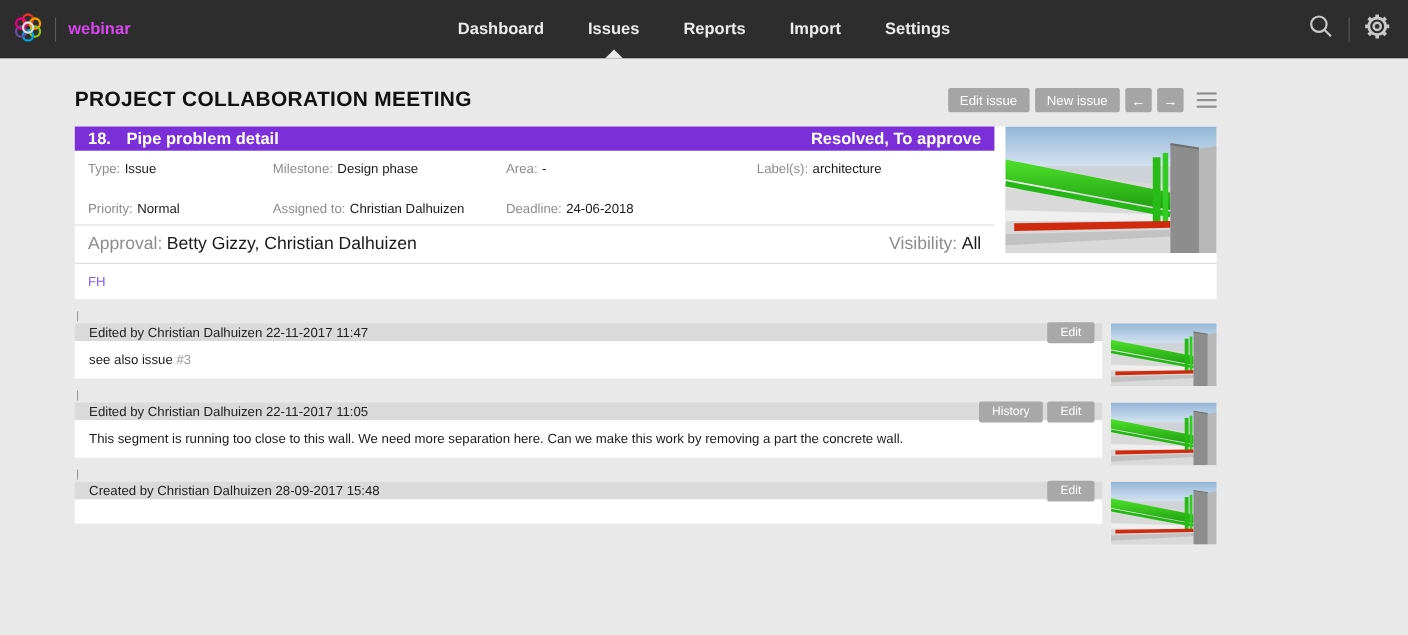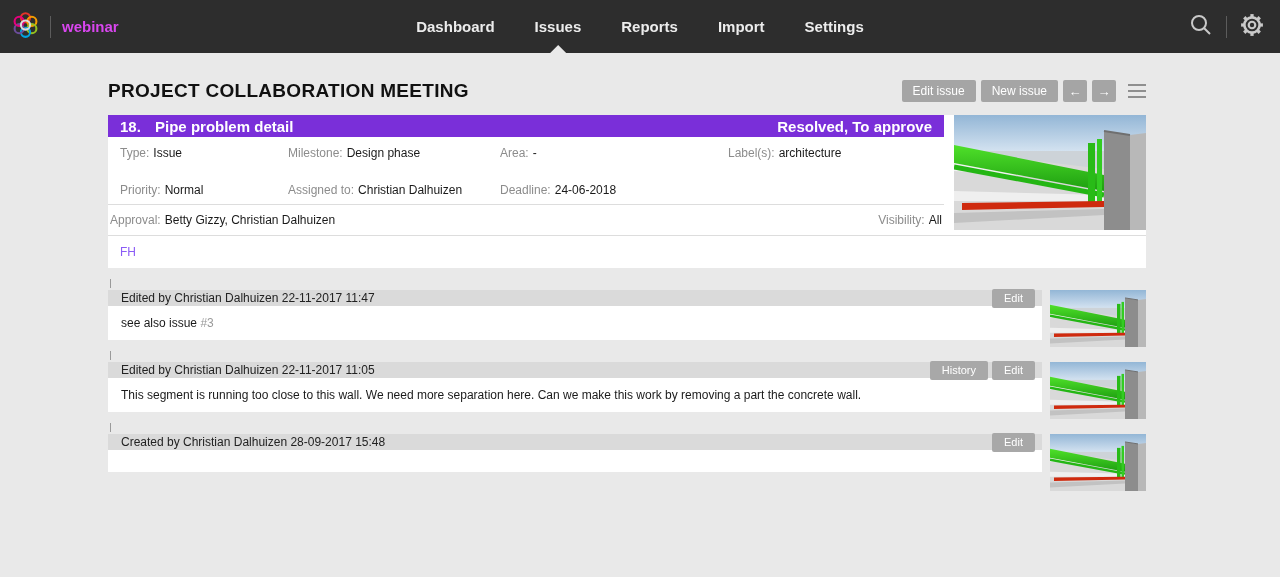--- a/index.html
+++ b/index.html
@@ -14,21 +14,21 @@
   .nav-center { position:absolute; left:50%; transform:translateX(-50%); height:100%;
                 display:flex; gap:40px; align-items:center; }
   .nav-item { color:#ececec; font-size:15px; font-weight:600; height:100%;
               display:flex; align-items:center; position:relative; cursor:pointer; }
   .nav-caret { position:absolute; bottom:0; left:50%; transform:translateX(-50%);
                width:0; height:0; border-left:8px solid transparent;
                border-right:8px solid transparent; border-bottom:8px solid #e9e9e9; }
   .nav-right { margin-left:auto; display:flex; align-items:center; gap:13px; padding-right:16px; }
 
   
-  .content { width:1038px; margin-left:108px; }
+  .content { width:1038px; margin-left:68px; }
   .title-row { display:flex; align-items:center; justify-content:space-between;
                margin-top:27px; margin-bottom:13px; }
   .page-title { font-size:19px; font-weight:bold; color:#111; letter-spacing:.3px; }
   .toolbar { display:flex; align-items:center; gap:5px; }
   .btn { background:#a5a5a5; color:#fff; font-size:12px; line-height:1;
          padding:5px 11px; border:none; border-radius:2px; cursor:pointer;
          font-family:"Liberation Sans", sans-serif; }
   .icon-btn { width:24px; height:22px; padding:0; display:flex; align-items:center;
               justify-content:center; font-size:13px; }
   .menu-icon { width:18px; height:14px; display:flex; flex-direction:column;
@@ -39,22 +39,22 @@
   .issue-card { position:relative; background:#fff; width:1038px; }
   .issue-header { background:#7a2fd9; width:836px; height:22px; display:flex;
                   align-items:center; justify-content:space-between; padding:0 12px;
                   color:#fff; font-weight:bold; font-size:15px; }
   .issue-header .num { margin-right:10px; }
   .issue-thumb { position:absolute; top:0; right:0; width:192px; height:115px; cursor:pointer; }
   .fields { width:836px; padding:9px 12px 7px 12px; font-size:12px; }
   .fields-grid { display:grid; grid-template-columns:168px 212px 228px auto; row-gap:23px; }
   .flabel { color:#8c8c8c; margin-right:4px; }
   .fvalue { color:#1a1a1a; }
-  .approval-row { width:836px; border-top:1px solid #ddd; padding:8px 2px;
-                  display:flex; justify-content:space-between; font-size:12px; }
+  .approval-row { width:836px; border-top:1px solid #ddd; padding:8px 12px;
+                  display:flex; justify-content:space-between; font-size:16px; }
   .desc-row { width:100%; border-top:1px solid #ddd; padding:9px 12px; font-size:12px;
               min-height:32px; color:#8b5cf6; }
 
   
   .comment { position:relative; width:1038px; margin-top:22px; }
   .comment-tick { position:absolute; top:-11px; left:2px; width:1px; height:9px; background:#9a9a9a; }
   .comment-header { background:#dadada; width:934px; height:16px; display:flex;
                     align-items:center; padding:0 7px 0 13px; font-size:12px; color:#222; }
   .comment-actions { margin-left:auto; display:flex; gap:4px; }
   .comment-actions .btn { font-size:11px; padding:4px 12px; background:#a8a8a8; }

